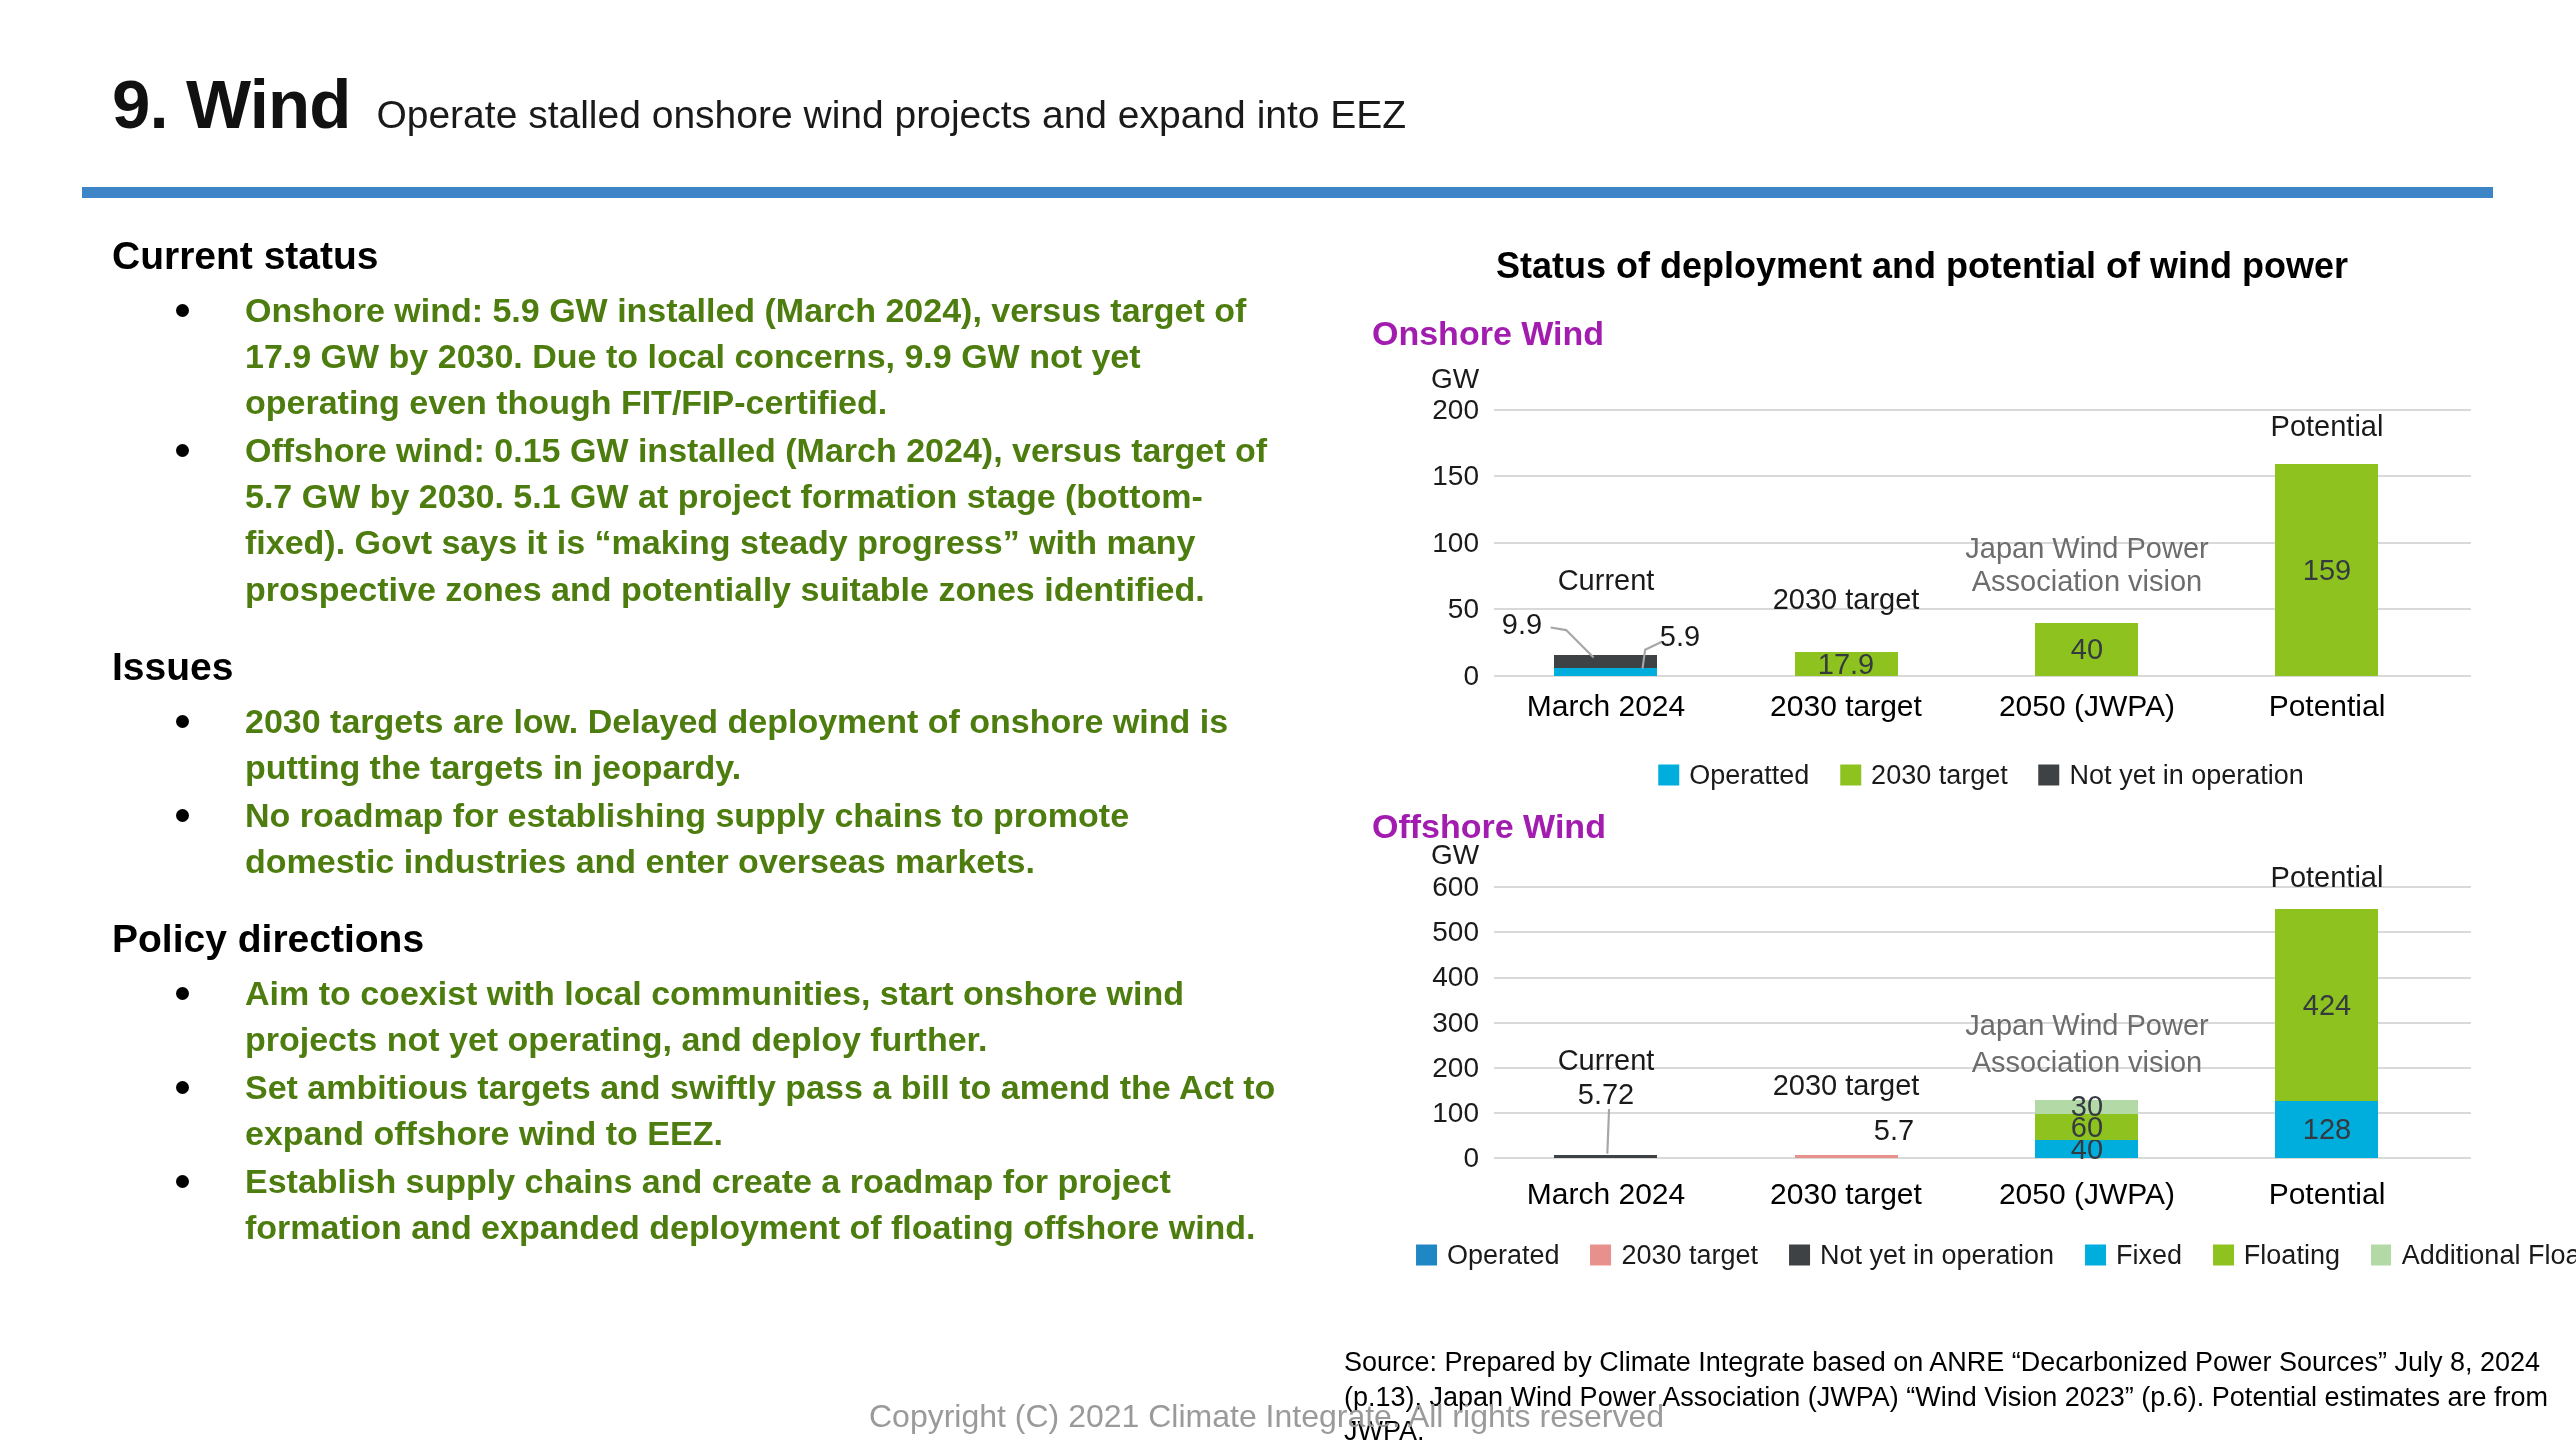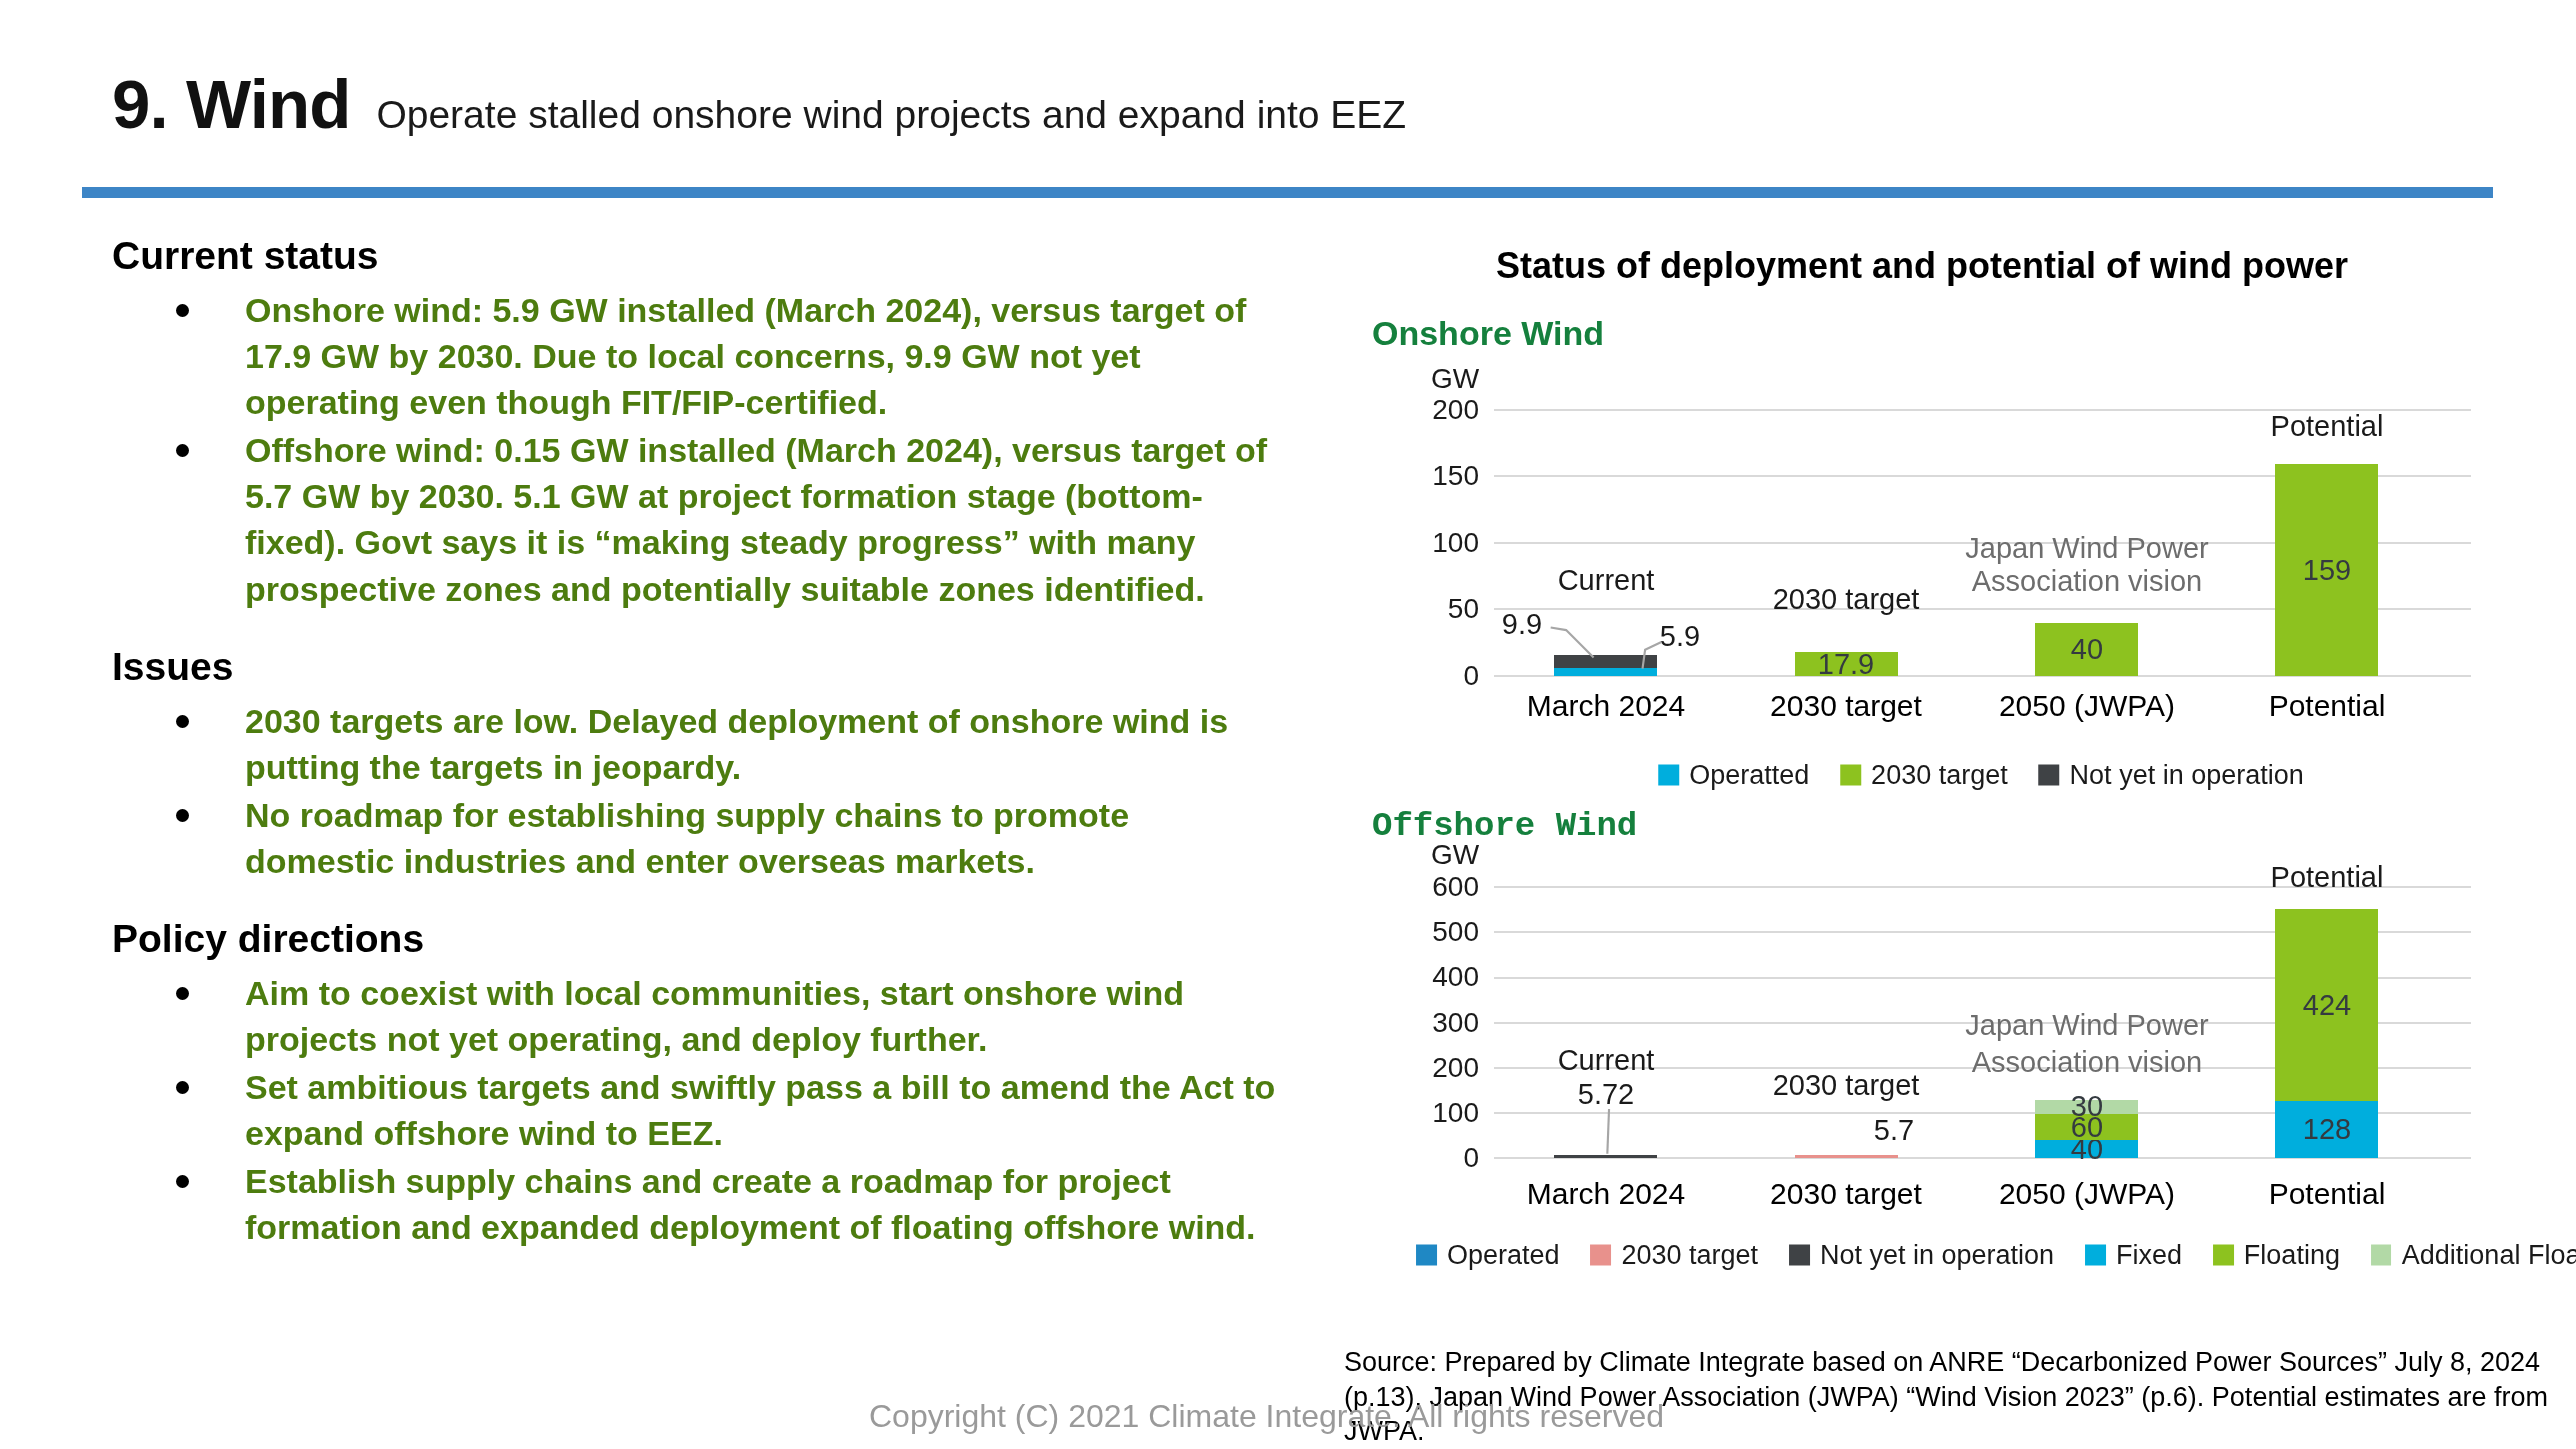--- a/index.html
+++ b/index.html
@@ -9,21 +9,21 @@
   .title{font-size:69px;font-weight:700;letter-spacing:-0.9px;color:#111;}
   .subtitle{font-size:39px;font-weight:400;color:#1a1a1a;}
   .rule{position:absolute;left:82px;top:187px;width:2411px;height:11px;}
   .left-col{position:absolute;left:112px;top:234px;width:1168px;}
   .sec{margin:0 0 33px 0;}
   .sec-h{font-size:39px;font-weight:700;margin:0 0 8.6px 0;color:#000;}
   ul.blist{list-style:none;margin:0;padding:0;}
   li.bullet{position:relative;padding-left:133px;font-size:34px;line-height:1.36;color:#4d7c0f;margin:0 0 1.7px 0;font-weight:bold;}
   li.bullet .dot{position:absolute;left:64px;top:17px;width:13px;height:13px;border-radius:50%;background:#000;}
   .chart-title{position:absolute;left:1922px;top:245px;transform:translateX(-50%);font-size:36px;font-weight:700;white-space:nowrap;color:#000;}
-  .chart-sub{position:absolute;font-size:34px;font-weight:700;white-space:nowrap;color:#15803d;}
+  .chart-sub{position:absolute;font-size:34px;font-weight:700;white-space:nowrap;color:#a21caf;}
   .gridline{position:absolute;height:1.7px;background:#d9d9d9;}
   .tick-label{position:absolute;transform:translate(-100%,-50%);font-size:28px;color:#1a1a1a;}
   .unit-label{position:absolute;transform:translate(-50%,-50%);font-size:28px;color:#1a1a1a;}
   .bar-seg{position:absolute;}
   .seg-label{position:absolute;transform:translate(-50%,-50%);font-size:29px;color:#343a40;white-space:nowrap;}
   .cat-label{position:absolute;transform:translate(-50%,-50%);font-size:30px;color:#000;white-space:nowrap;}
   .anno{position:absolute;transform:translate(-50%,-50%);font-size:29px;color:#1a1a1a;white-space:nowrap;}
   .anno.muted{color:#6d6d6d;}
   .legend{position:absolute;transform:translate(-50%,-50%);display:flex;gap:31px;align-items:center;white-space:nowrap;}
   .legend .item{display:flex;align-items:center;gap:10.3px;font-size:27px;color:#1a1a1a;}
@@ -109,21 +109,21 @@
         </div>
         <div class="item">
           <span class="chip" style="background: rgb(141, 194, 31);"></span>
           <span>2030 target</span>
         </div>
         <div class="item">
           <span class="chip" style="background: rgb(63, 66, 69);"></span>
           <span>Not yet in operation</span>
         </div>
       </div>
-      <div class="chart-sub" style="left: 1372px; top: 807px; font-family: Liberation Mono, monospace;">Offshore Wind</div>
+      <div class="chart-sub" style="left: 1372px; top: 807px;">Offshore Wind</div>
       <div class="unit-label" style="left: 1455px; top: 855px;">GW</div>
       <div class="gridline" style="left: 1494px; width: 977px; top: 1157px;"></div>
       <div class="tick-label" style="left: 1479px; top: 1158px;">0</div>
       <div class="gridline" style="left: 1494px; width: 977px; top: 1112px;"></div>
       <div class="tick-label" style="left: 1479px; top: 1113px;">100</div>
       <div class="gridline" style="left: 1494px; width: 977px; top: 1067px;"></div>
       <div class="tick-label" style="left: 1479px; top: 1068px;">200</div>
       <div class="gridline" style="left: 1494px; width: 977px; top: 1022px;"></div>
       <div class="tick-label" style="left: 1479px; top: 1023px;">300</div>
       <div class="gridline" style="left: 1494px; width: 977px; top: 977px;"></div>

